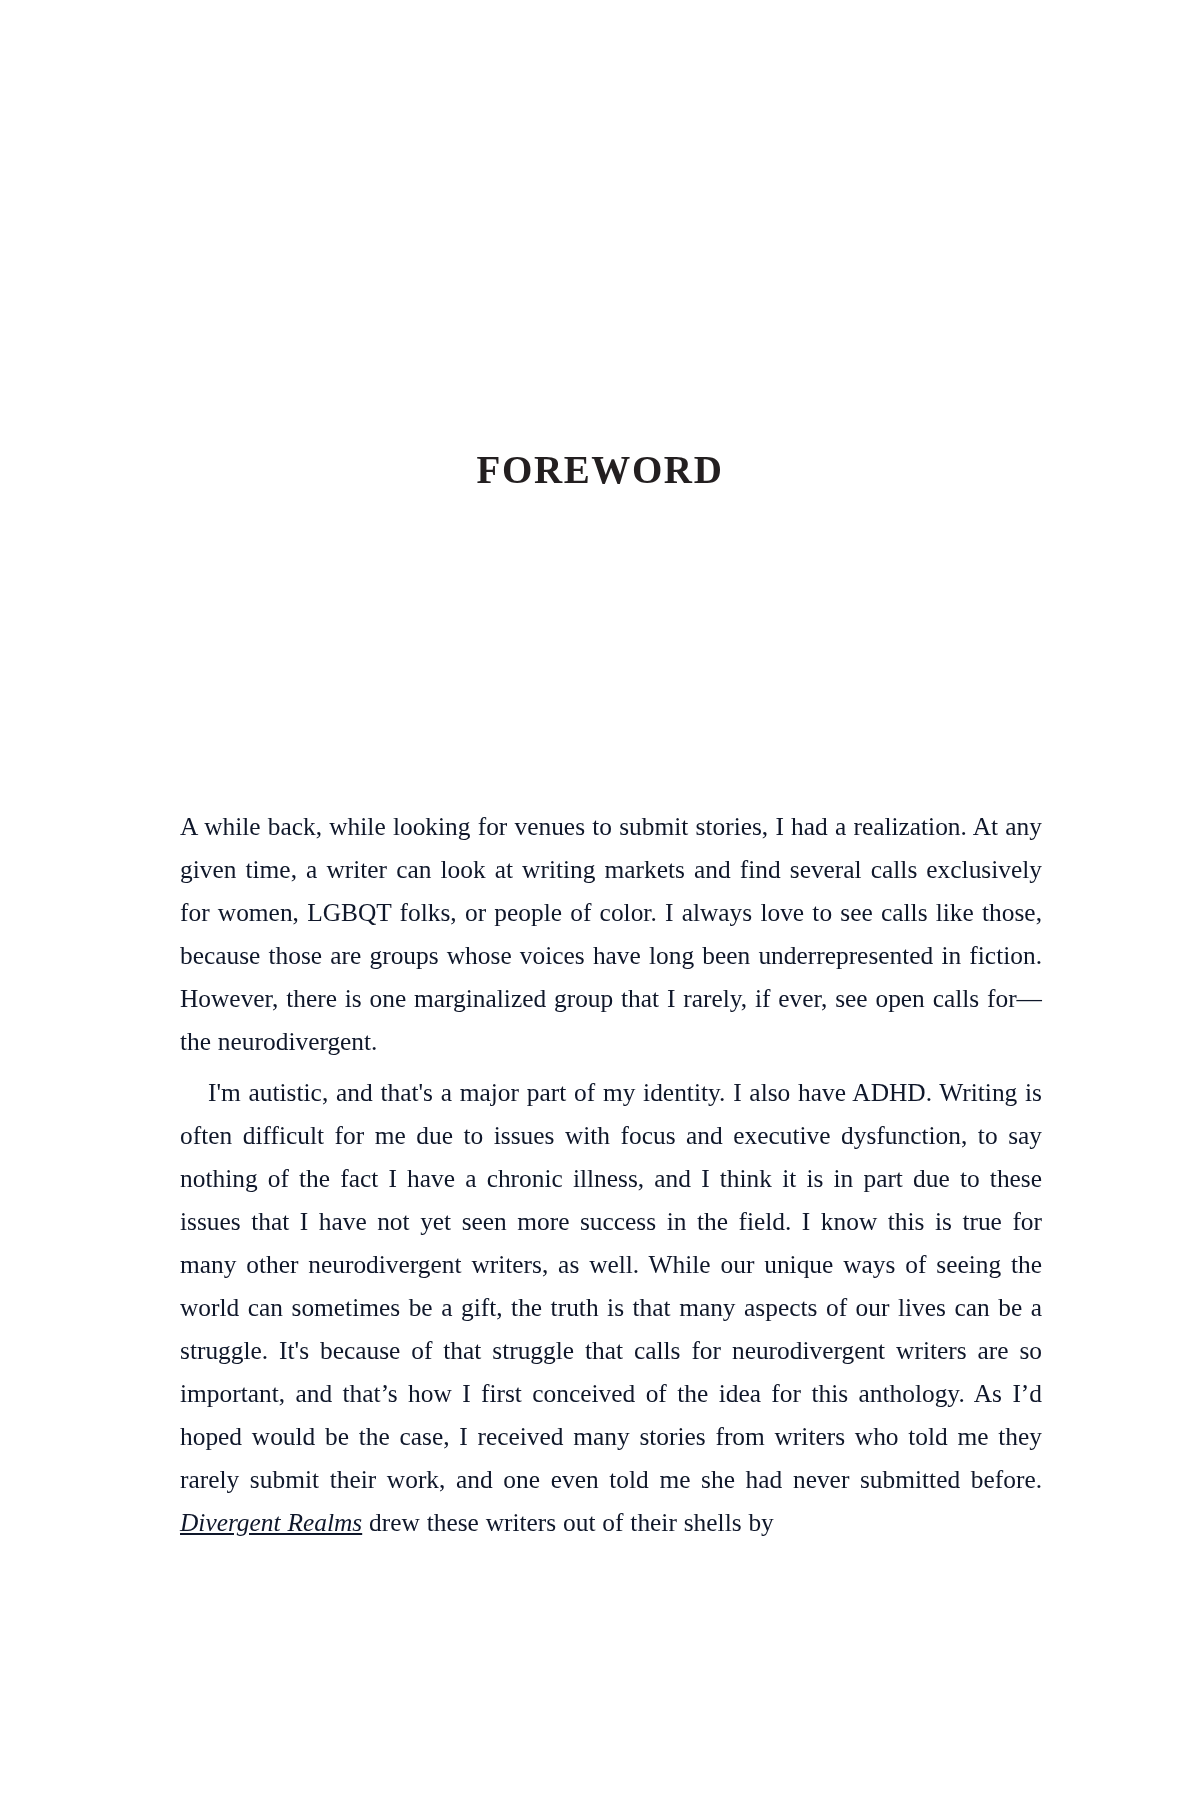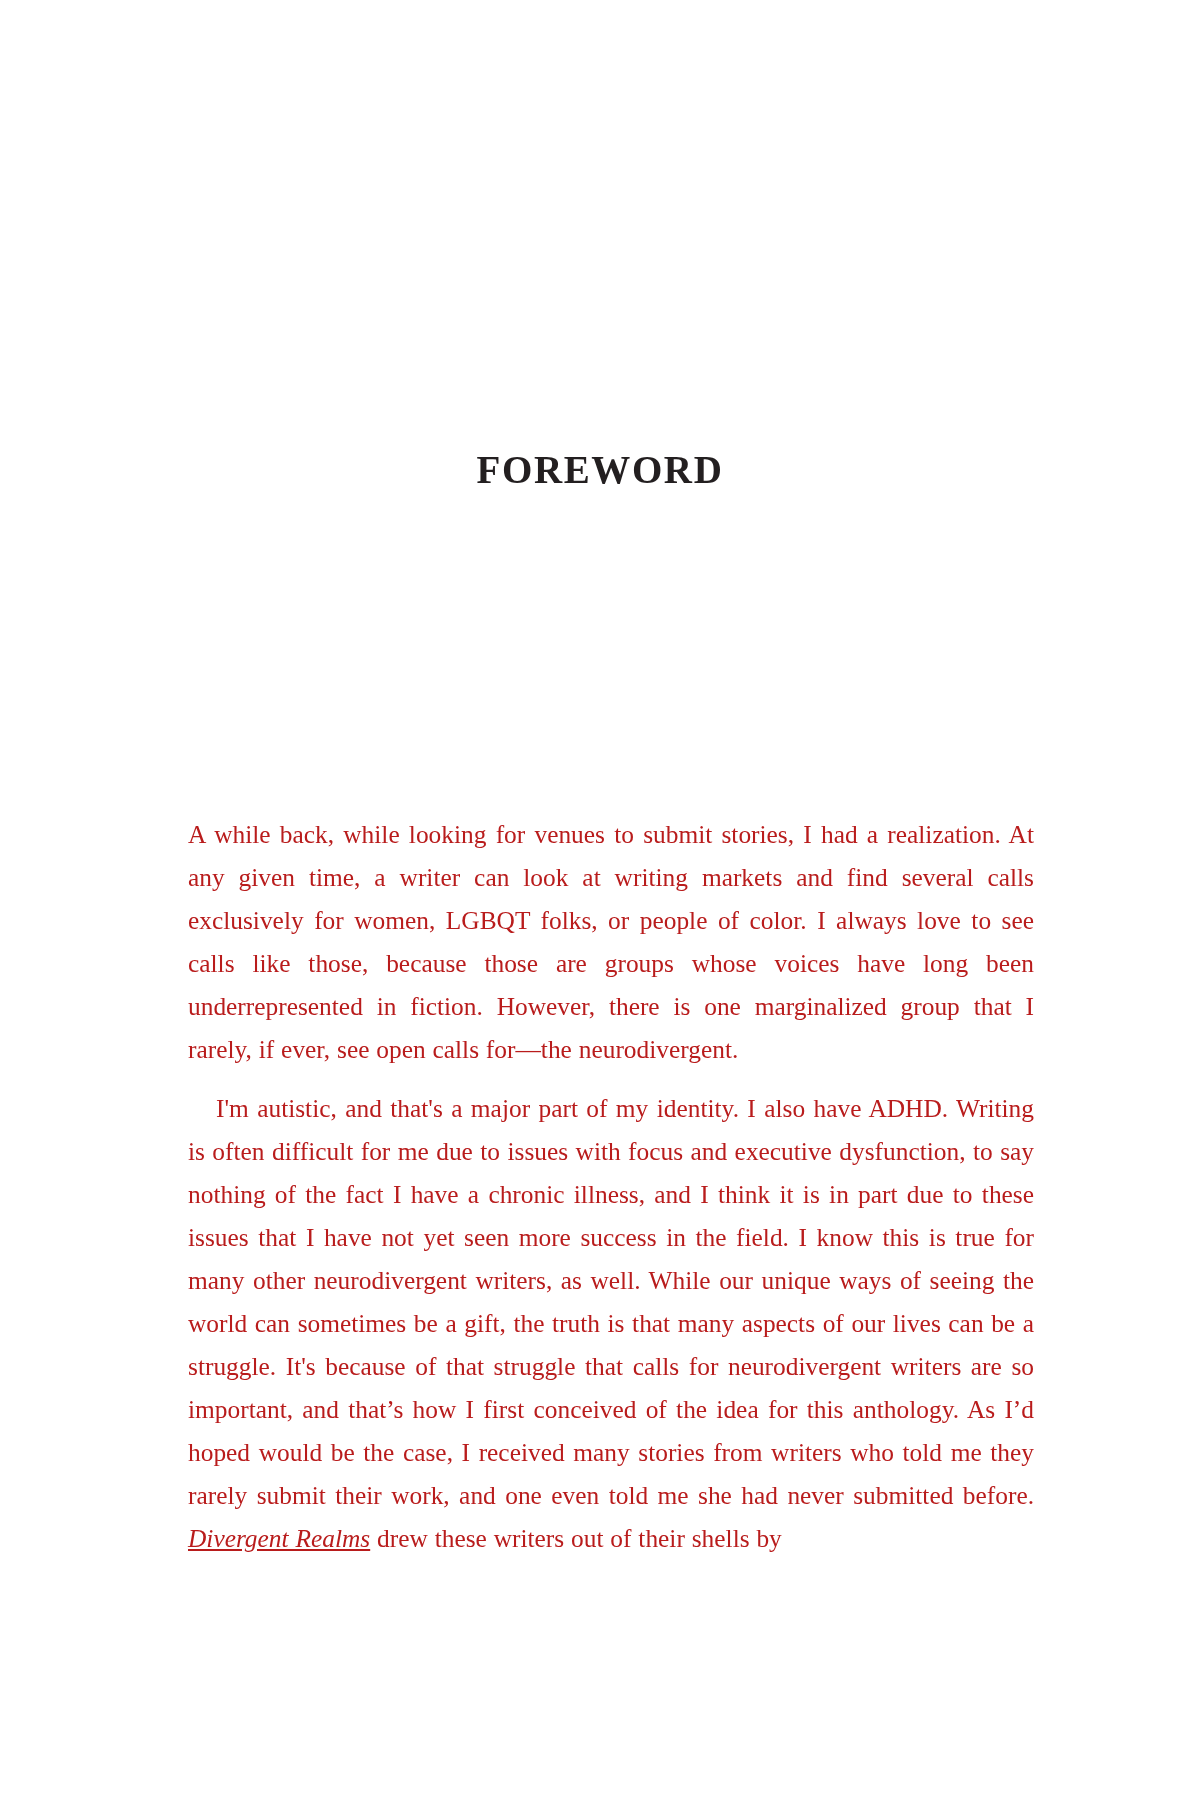--- a/index.html
+++ b/index.html
@@ -41,25 +41,25 @@
 
   
   .text-block {
     position: absolute;
     top: 797px;
     left: 172px;
     width: 878px;
   }
 
   .body-paragraph {
-    margin: 16px;
+    margin: 8px;
     font-family: "Liberation Serif", "DejaVu Serif", serif;
     font-size: 25.4px;
     line-height: 43px;
-    color: #b91c1c;
+    color: #0f172a;
     text-align: justify;
     text-justify: inter-word;
     -webkit-hyphens: none;
     hyphens: none;
     word-spacing: 0.02em;
   }
 
   .body-paragraph.indented {
     text-indent: 28px;
   }

